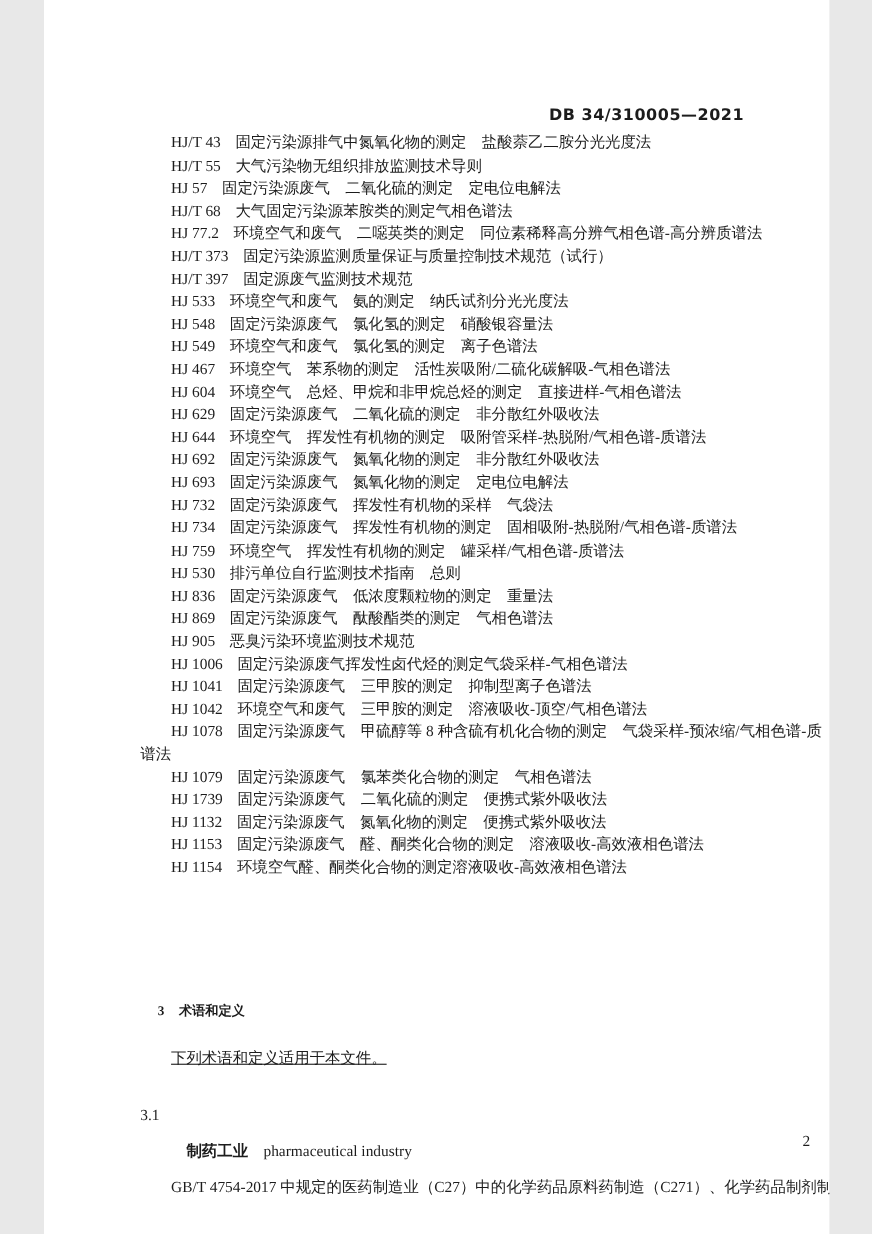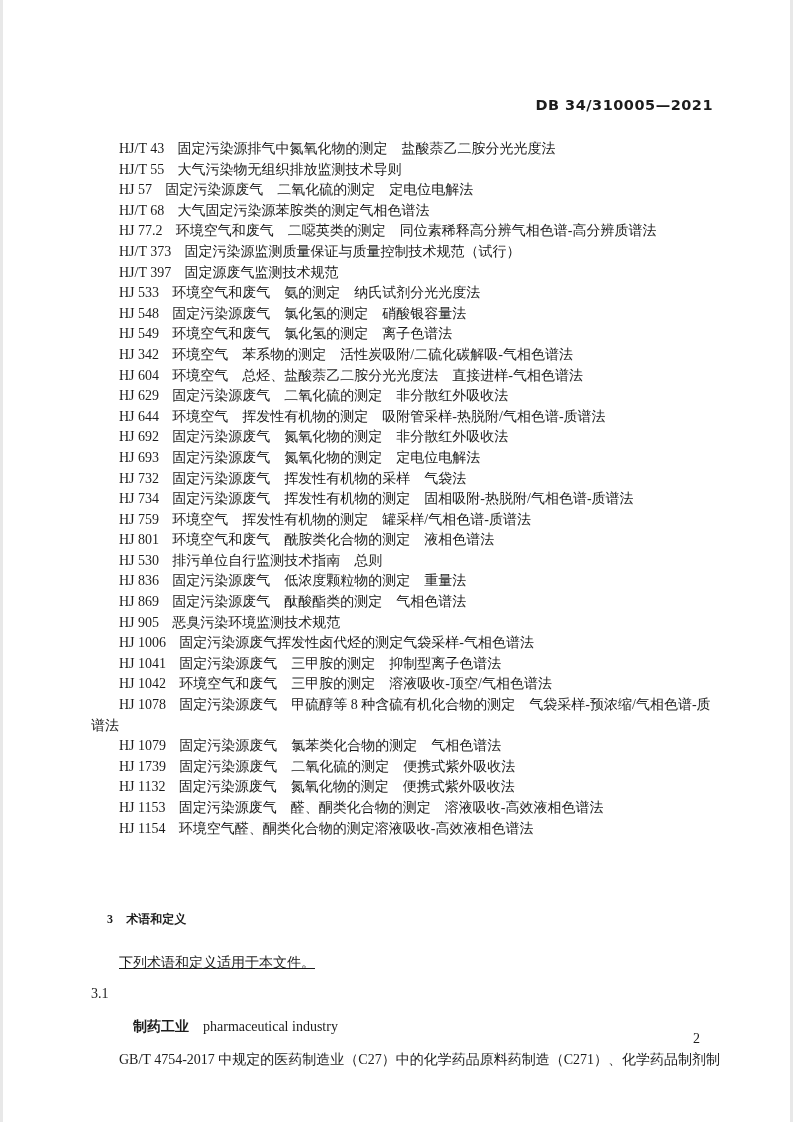--- a/index.html
+++ b/index.html
@@ -1,46 +1,46 @@
 <!DOCTYPE html>
 <html lang="zh"><head>
 <meta charset="utf-8">
 <style>
   html,body{margin:0;padding:0;background:#e8e8e8;}
   .page{
     position:relative;
-    width:787px;height:1122px;
+    width:714px;height:1122px;
     background:#ffffff;
     font-family:"Liberation Serif","DejaVu Serif",serif;
     color:#1c1c1c;
     overflow:hidden;
     margin:0 auto;
   }
   .doc-header{
     position:absolute;top:97px;right:77px;
     font-family:"DejaVu Sans","Liberation Sans",sans-serif;
     font-weight:bold;font-size:14.5px;letter-spacing:0.5px;
   }
   .ref-list{
-    position:absolute;top:139px;left:88px;width:632px;
+    position:absolute;top:121px;left:88px;width:632px;
     font-size:14px;line-height:20.6px;
   }
   .ref-row{margin:0;text-indent:2em;}
   .ref-code{white-space:nowrap;}
   .ref-title{margin-left:0.95em;}
   .section{
     position:absolute;top:893px;left:88px;width:632px;
     font-size:14px;line-height:21px;
   }
   .sec-heading{
     margin:16px;font-size:12px;font-weight:bold;line-height:21px;
   }
   .sec-heading .sec-num{margin-right:1.1em;}
   .sec-intro{margin:22px 0 0 0;text-indent:2em;text-decoration:underline;}
-  .term-number{margin:10px 0 0 0;}
+  .term-number{margin:31px 0 0 0;}
   .term-line{margin:12px;padding-left:30px;}
   .term-zh{font-weight:bold;}
   .term-en{margin-left:1em;}
   .definition{margin:0;text-indent:2em;}
   .page-footer{
     position:absolute;top:1031px;left:690px;
     font-size:14px;
   }
 </style>
 </head>
@@ -67,40 +67,39 @@
 
     <p class="ref-row"><span class="ref-code">HJ/T 397</span><span class="ref-title">固定源废气监测技术规范</span></p>
 
     <p class="ref-row"><span class="ref-code">HJ 533</span><span class="ref-title">环境空气和废气　氨的测定　纳氏试剂分光光度法</span></p>
 
     <p class="ref-row"><span class="ref-code">HJ 548</span><span class="ref-title">固定污染源废气　氯化氢的测定　硝酸银容量法</span></p>
 
     <p class="ref-row"><span class="ref-code">HJ 549</span><span class="ref-title">环境空气和废气　氯化氢的测定　离子色谱法</span></p>
 
 
-    <p class="ref-row"><span class="ref-code">HJ 342</span><span class="ref-title">环境空气　苯系物的测定　活性炭吸附/二硫化碳解吸-气相色谱法</span></p>
+    <p class="ref-row"><span class="ref-code">HJ 467</span><span class="ref-title">环境空气　苯系物的测定　活性炭吸附/二硫化碳解吸-气相色谱法</span></p>
 
-    <p class="ref-row"><span class="ref-code">HJ 604</span><span class="ref-title">环境空气　总烃、盐酸萘乙二胺分光光度法　直接进样-气相色谱法</span></p>
+    <p class="ref-row"><span class="ref-code">HJ 604</span><span class="ref-title">环境空气　总烃、甲烷和非甲烷总烃的测定　直接进样-气相色谱法</span></p>
 
     <p class="ref-row"><span class="ref-code">HJ 629</span><span class="ref-title">固定污染源废气　二氧化硫的测定　非分散红外吸收法</span></p>
 
     <p class="ref-row"><span class="ref-code">HJ 644</span><span class="ref-title">环境空气　挥发性有机物的测定　吸附管采样-热脱附/气相色谱-质谱法</span></p>
 
 
     <p class="ref-row"><span class="ref-code">HJ 692</span><span class="ref-title">固定污染源废气　氮氧化物的测定　非分散红外吸收法</span></p>
 
     <p class="ref-row"><span class="ref-code">HJ 693</span><span class="ref-title">固定污染源废气　氮氧化物的测定　定电位电解法</span></p>
 
     <p class="ref-row"><span class="ref-code">HJ 732</span><span class="ref-title">固定污染源废气　挥发性有机物的采样　气袋法</span></p>
 
     <p class="ref-row"><span class="ref-code">HJ 734</span><span class="ref-title">固定污染源废气　挥发性有机物的测定　固相吸附-热脱附/气相色谱-质谱法</span></p>
 
     <p class="ref-row"><span class="ref-code">HJ 759</span><span class="ref-title">环境空气　挥发性有机物的测定　罐采样/气相色谱-质谱法</span></p>
 
-    <p class="ref-row"><span class="ref-code">HJ 801</span><span class="ref-title">环境空气和废气　酰胺类化合物的测定　液相色谱法</span></p>
 
     <p class="ref-row"><span class="ref-code">HJ 530</span><span class="ref-title">排污单位自行监测技术指南　总则</span></p>
 
     <p class="ref-row"><span class="ref-code">HJ 836</span><span class="ref-title">固定污染源废气　低浓度颗粒物的测定　重量法</span></p>
 
     <p class="ref-row"><span class="ref-code">HJ 869</span><span class="ref-title">固定污染源废气　酞酸酯类的测定　气相色谱法</span></p>
 
     <p class="ref-row"><span class="ref-code">HJ 905</span><span class="ref-title">恶臭污染环境监测技术规范</span></p>
 
     <p class="ref-row"><span class="ref-code">HJ 1006</span><span class="ref-title">固定污染源废气挥发性卤代烃的测定气袋采样-气相色谱法</span></p>

